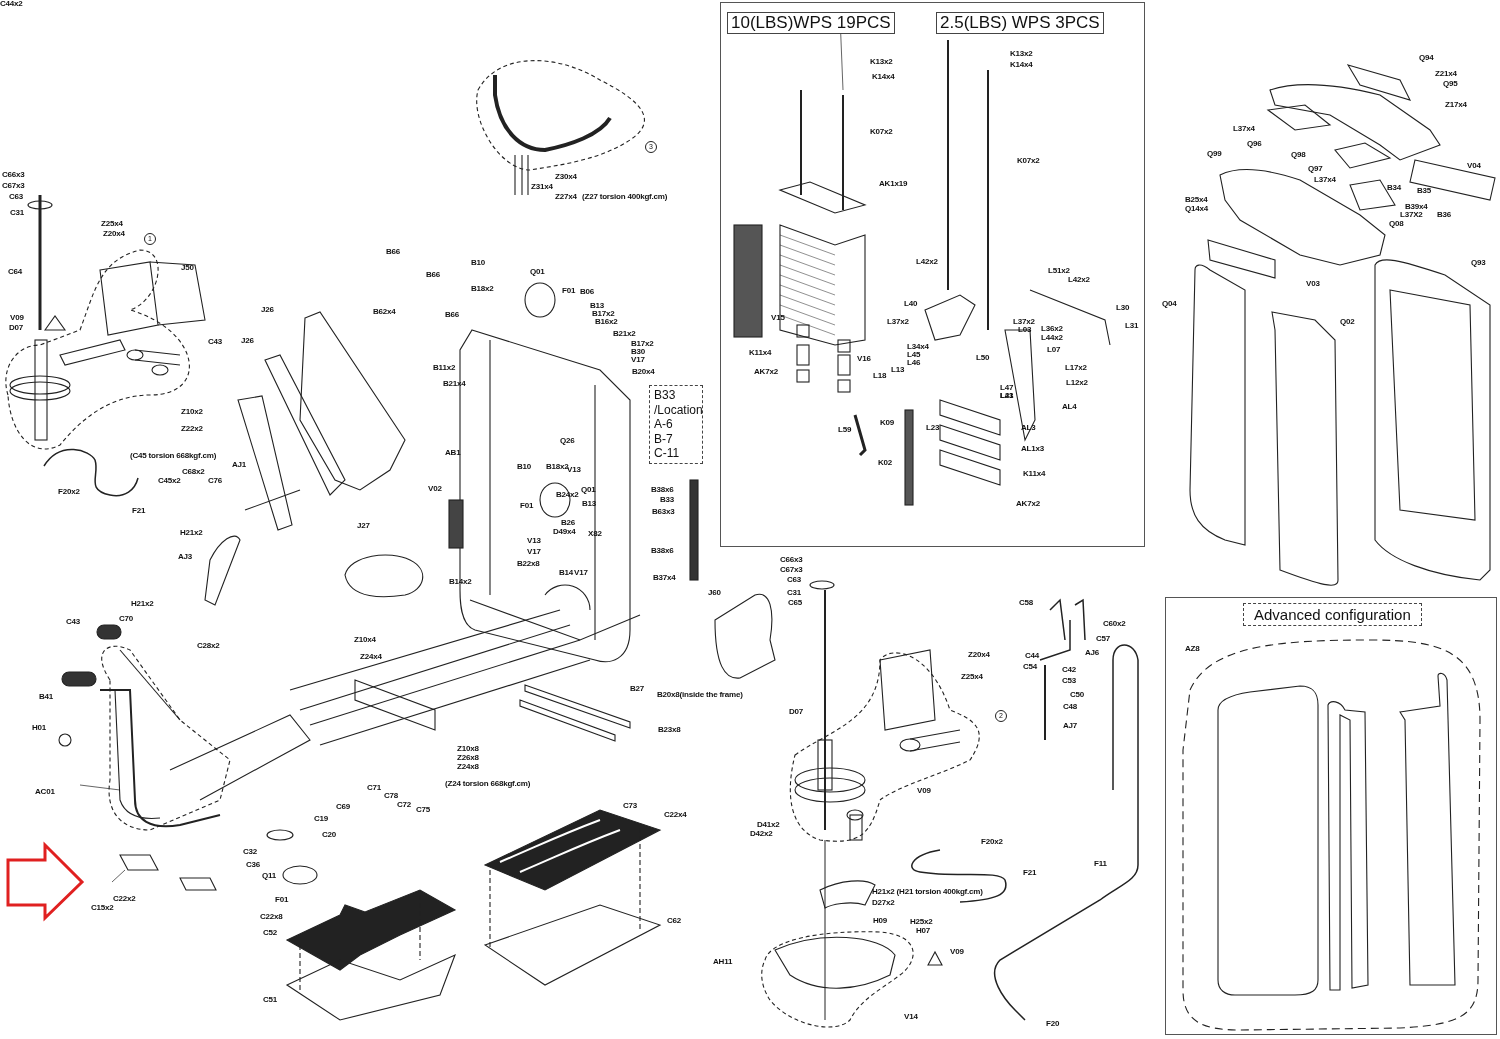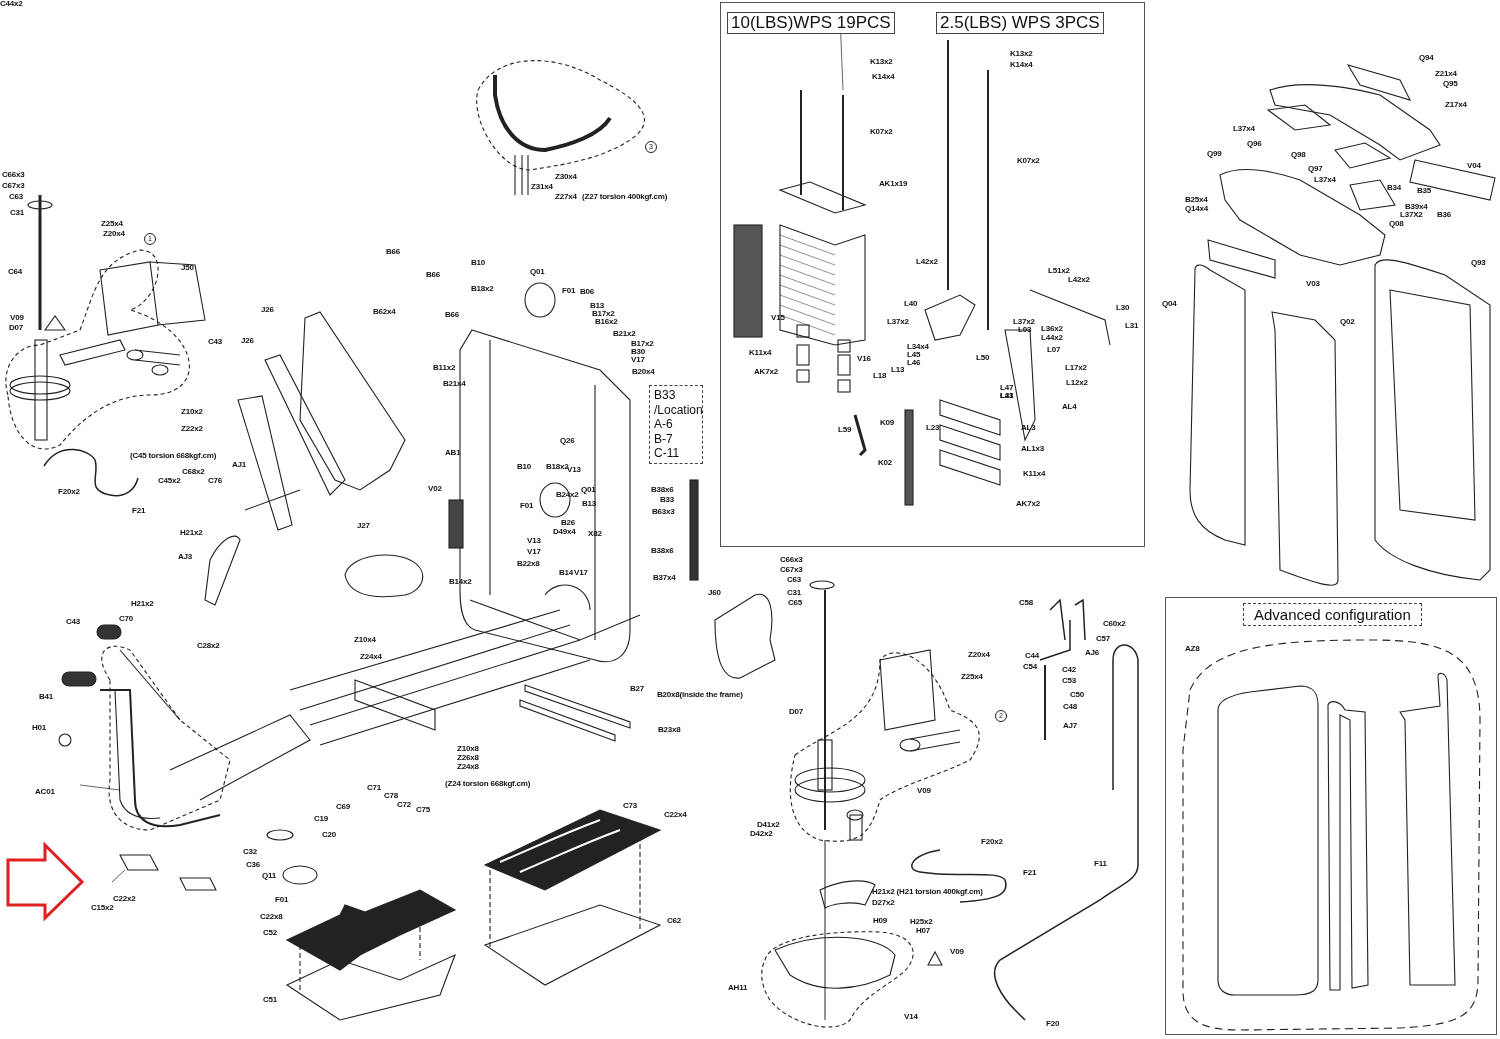--- a/index.html
+++ b/index.html
@@ -435,16 +435,16 @@
     <div class="lbl" style="left: 1063px; top: 722px;">AJ7</div>
     <div class="lbl" style="left: 981px; top: 838px;">F20x2</div>
     <div class="lbl" style="left: 1023px; top: 869px;">F21</div>
     <div class="lbl" style="left: 1094px; top: 860px;">F11</div>
     <div class="lbl" style="left: 872px; top: 888px;">H21x2 (H21 torsion 400kgf.cm)</div>
     <div class="lbl" style="left: 872px; top: 899px;">D27x2</div>
     <div class="lbl" style="left: 873px; top: 917px;">H09</div>
     <div class="lbl" style="left: 910px; top: 918px;">H25x2</div>
     <div class="lbl" style="left: 916px; top: 927px;">H07</div>
     <div class="lbl" style="left: 950px; top: 948px;">V09</div>
-    <div class="lbl" style="left: 728px; top: 958px; margin-top: 26px;">AH11</div>
+    <div class="lbl" style="left: 713px; top: 958px;">AH11</div>
     <div class="lbl" style="left: 904px; top: 1013px;">V14</div>
     <div class="lbl" style="left: 1046px; top: 1020px;">F20</div>
   </div>
 
 </body></html>

